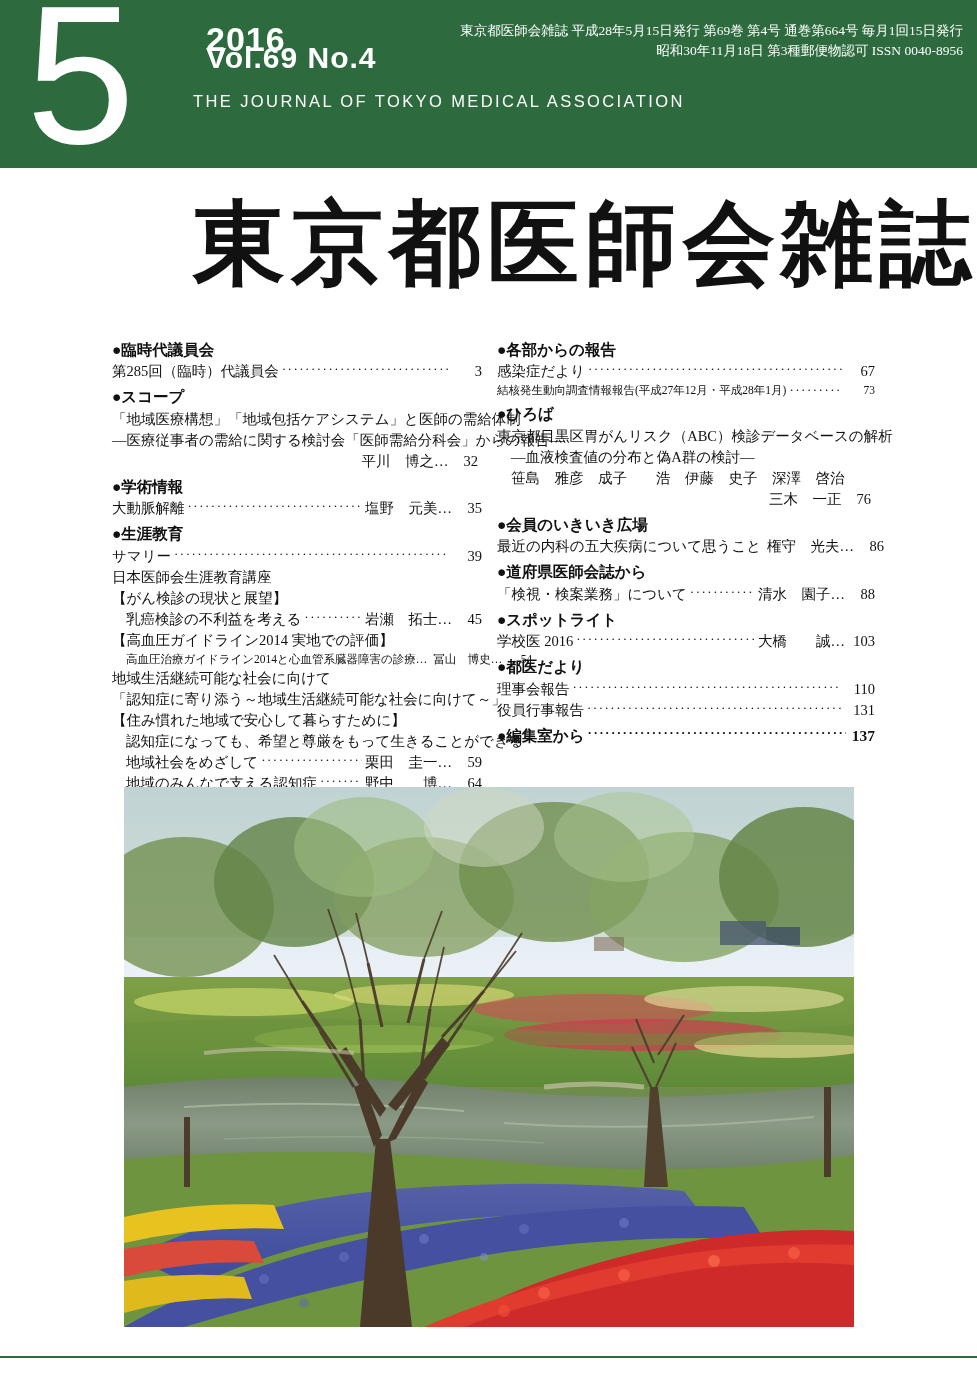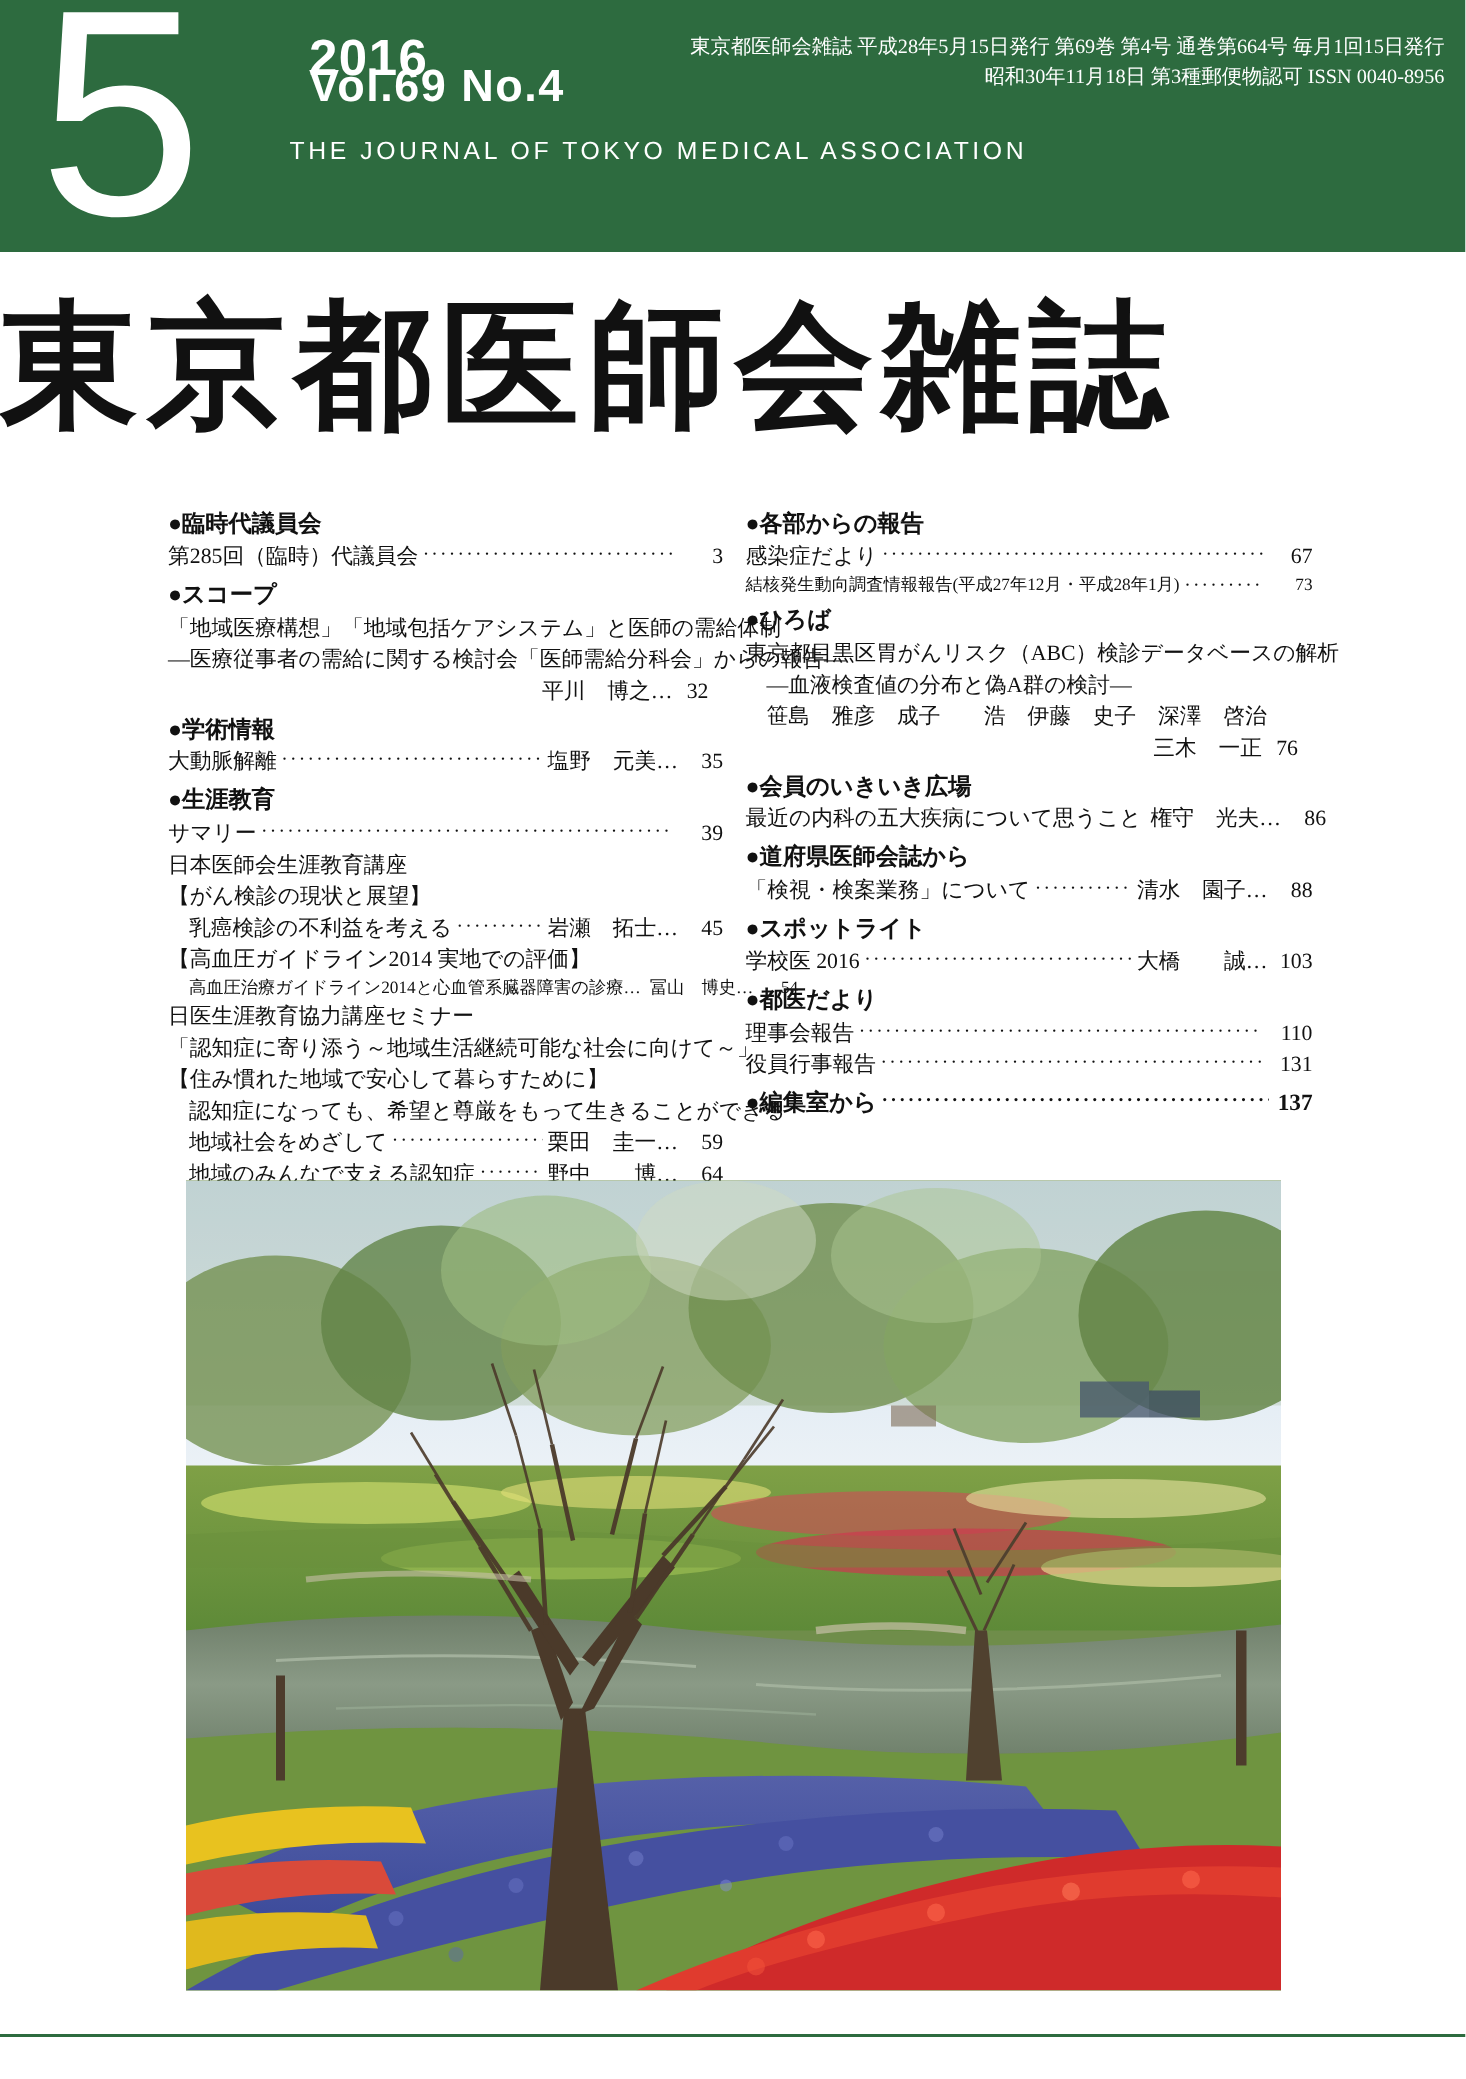--- a/index.html
+++ b/index.html
@@ -50,21 +50,21 @@
   }
   .pub-line2 {
     position: absolute; right: 14px; top: 42px;
     font-family: "Liberation Serif", serif;
     font-size: 13.5px; white-space: nowrap;
   }
 
   
   .main-title {
     position: absolute; left: 0; top: 182px; width: 977px;
-    text-align: left;
+    text-align: right;
     font-family: "DejaVu Serif", serif;
     font-size: 92px; font-weight: bold;
     letter-spacing: 6px;
     color: #111111;
   }
 
   
   .toc {
     position: absolute; top: 335px; left: 0; width: 977px; height: 430px;
   }
@@ -99,21 +99,21 @@
     color: #111;
     font-size: 13px;
     line-height: 1.2;
   }
   .row .au { flex: 0 0 auto; margin-right: 4px; }
   .row .pg { flex: 0 0 auto; width: 26px; text-align: right; }
   .plain { white-space: nowrap; }
   .indent1 { padding-left: 14px; }
   .xsmall { font-size: 11.5px; }
   .authors { text-align: right; padding-right: 4px; white-space: nowrap; }
-  .authors .pgx { display: inline-block; width: 26px; text-align: center; }
+  .authors .pgx { display: inline-block; width: 26px; text-align: right; }
 
   
   .photo {
     position: absolute; left: 124px; top: 787px; width: 730px; height: 540px;
     overflow: hidden;
     background: #6f8d4a;
   }
   .photo svg { display: block; }
 
   .bottom-rule {
@@ -170,21 +170,21 @@
         <span class="au">岩瀬　拓士…</span>
         <span class="pg">45</span>
       </div>
       <div class="plain">【高血圧ガイドライン2014 実地での評価】</div>
       <div class="row indent1 xsmall">
         <span class="t">高血圧治療ガイドライン2014と心血管系臓器障害の診療…</span>
         <span class="dots">····························································</span>
         <span class="au">冨山　博史…</span>
         <span class="pg">54</span>
       </div>
-      <div class="plain">日医生涯教育協力講座セミナー</div>
+      <div class="plain">地域生活継続可能な社会に向けて</div>
       <div class="plain">「認知症に寄り添う～地域生活継続可能な社会に向けて～」</div>
       <div class="plain">【住み慣れた地域で安心して暮らすために】</div>
       <div class="plain indent1">認知症になっても、希望と尊厳をもって生きることができる</div>
       <div class="row indent1">
         <span class="t">地域社会をめざして</span>
         <span class="dots">····························································</span>
         <span class="au">栗田　圭一…</span>
         <span class="pg">59</span>
       </div>
       <div class="row indent1">

